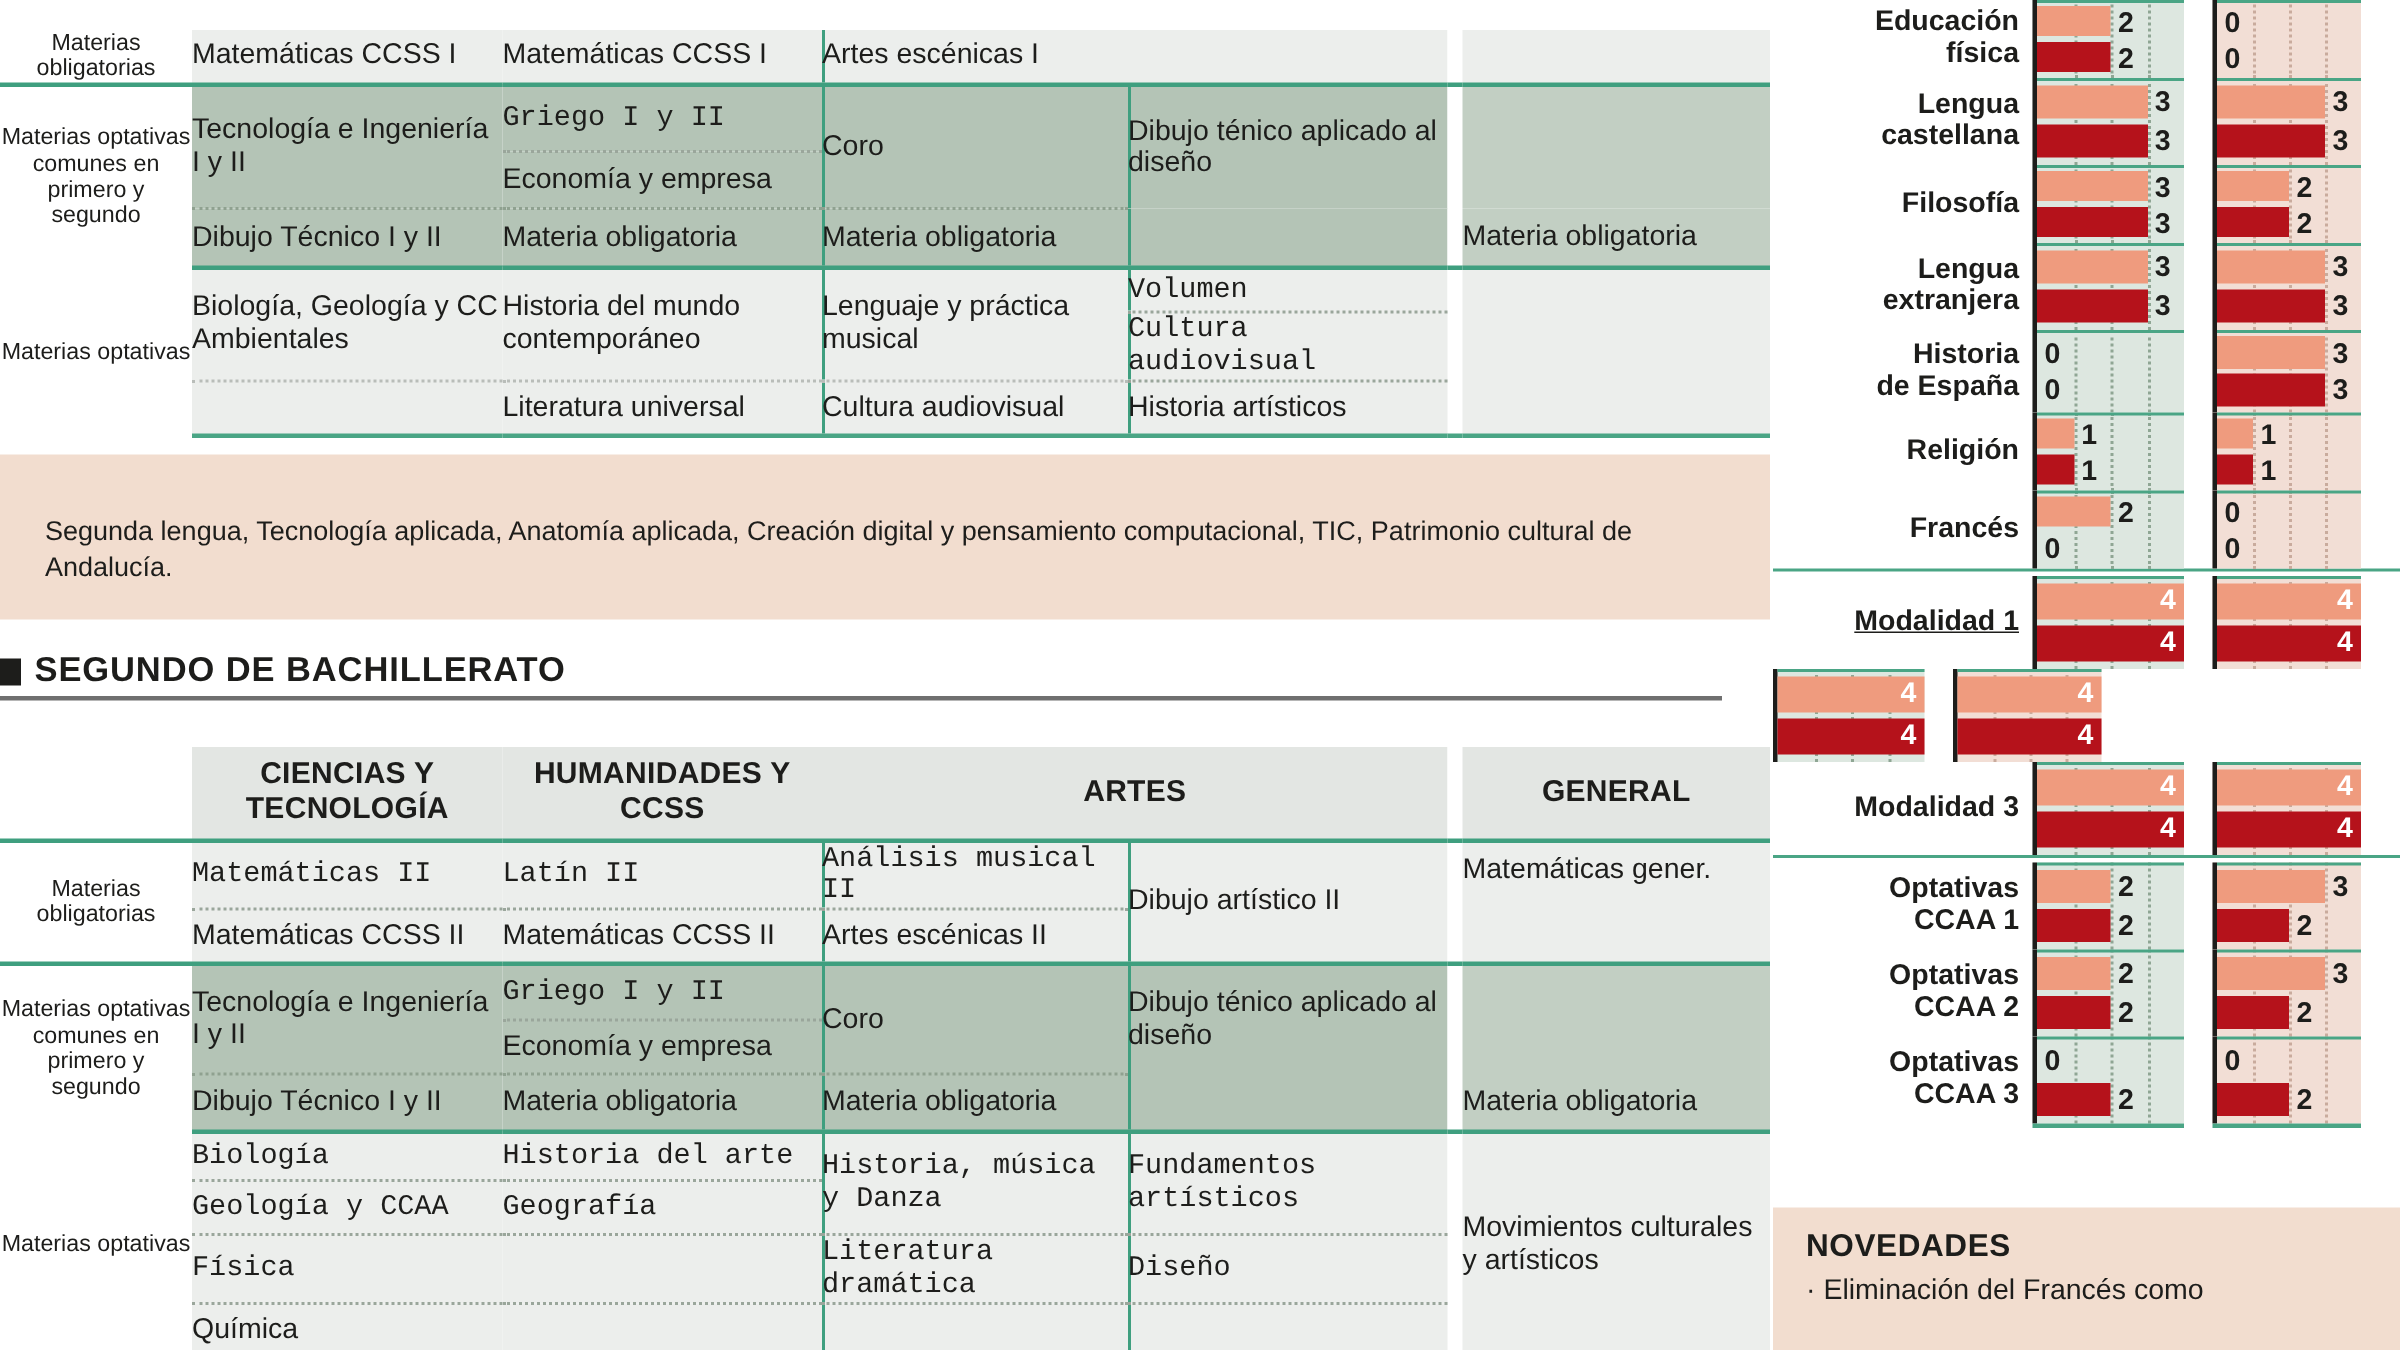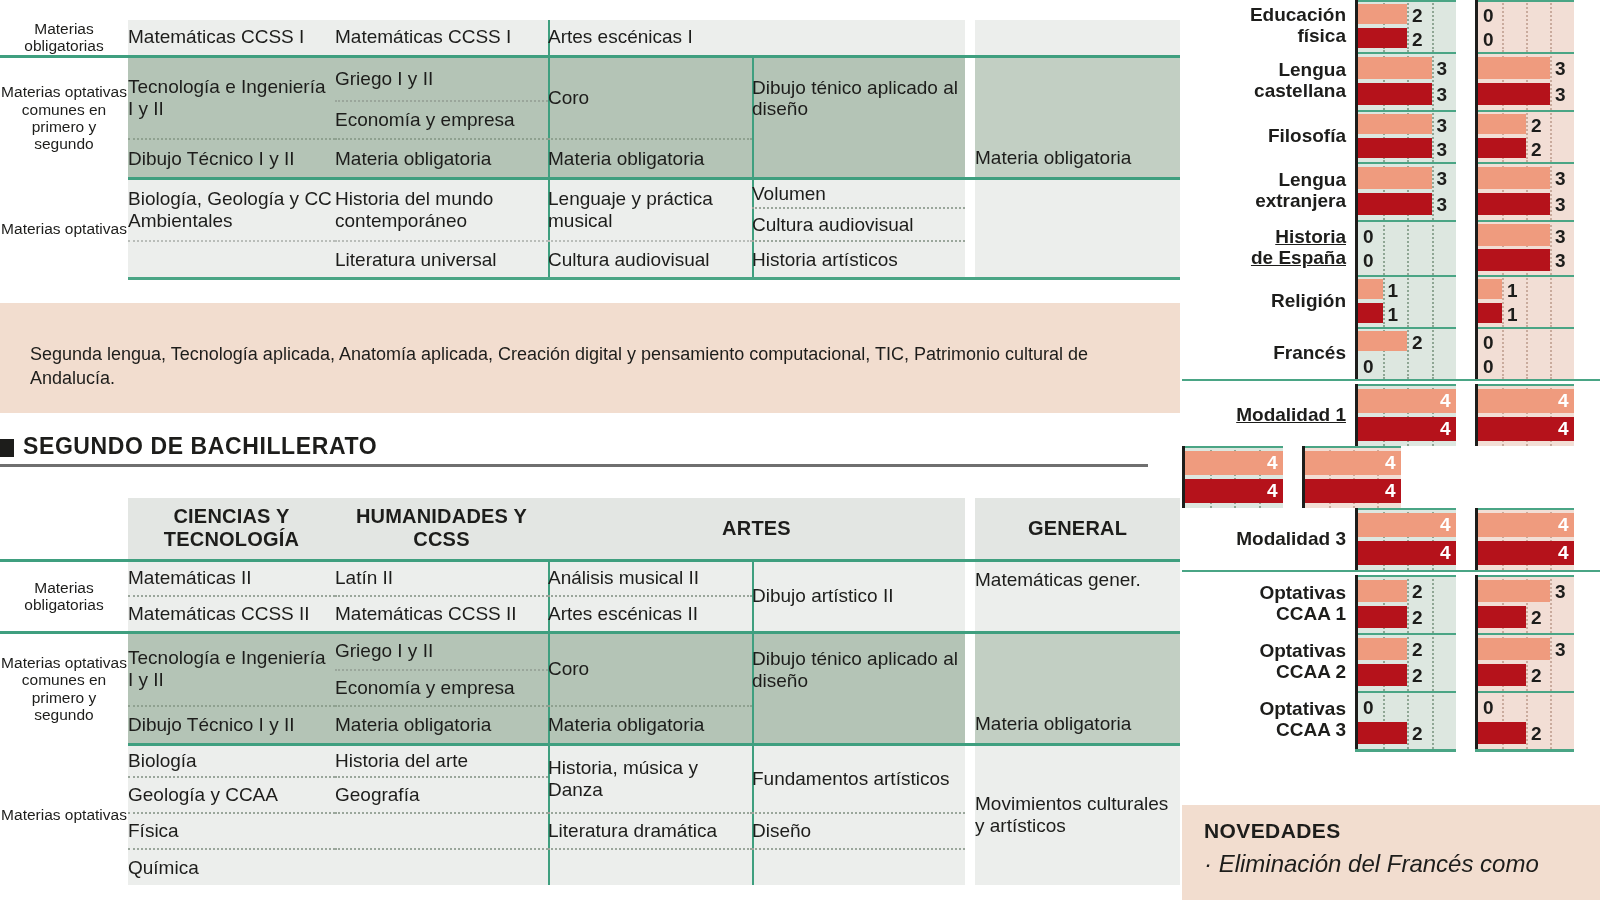--- a/index.html
+++ b/index.html
@@ -27,21 +27,21 @@
     padding:2px 4px;
   }
   .cell{
     font-size:19px;
     line-height:1.15;
     padding:5px 8px 5px 9px;
     background:#eceeec;
   }
   .cell.greenband{background:#b4c4b6;}
   .cell.greenband-lite{background:#c2cfc3;}
-  .dotted-b{border-bottom:2px dotted #9aa69b;}
+  .dotted-b{border-bottom:2px dotted #9aa69b;font-family:Liberation Mono, monospace;}
   .solid-top{border-top:3px solid #3f9f7f;}
   .solid-bot{border-bottom:3px solid #3f9f7f;}
   .vline-l{box-shadow:inset 2px 0 0 0 #3f9f7f;}
   .gapcol{width:10px;background:#ffffff !important;}
 
   
   .hdrcell{
     background:#e3e6e3;
     text-align:center;
     font-weight:bold;
@@ -119,21 +119,21 @@
   .rowsep{height:3px;background:#4aa585;}
   .groupsep{height:3px;}
 
   .novedades{
     position:absolute;left:0;top:805px;width:418px;height:95px;background:#f2ddcf;
   }
   .novedades .nv-title{
     position:absolute;left:22px;top:14px;font-size:21px;font-weight:bold;letter-spacing:.4px;
   }
   .novedades .nv-item{
-    position:absolute;left:22px;top:44px;right:10px;font-size:24px;line-height:1.25;font-style:italic;
+    position:absolute;left:22px;top:44px;right:10px;font-size:19px;line-height:1.25;
   }
 </style>
 </head>
 <body>
 
 <div class="page">
 
   <div class="left">
 
     <table class="tbl" style="position:absolute;left:0;top:0;">
@@ -423,21 +423,21 @@
               <div class="gridv" style="left: 72px;"></div>
               <div style="position: absolute; left: 0px; right: 0px; top: 0px; height: 2px; background: rgb(74, 165, 133);"></div>
               <div class="bar top" style="width: 72px; top: 8%; height: 39%;"></div>
               <div class="val" style="top: 12%; left: 77px;">3</div>
               <div class="bar bot" style="width: 72px; top: 53%; height: 39%;"></div>
               <div class="val" style="top: 57%; left: 77px;">3</div>
             </div>
           </div>
         </div>
         <div class="rowsep" style="height: 0px;"></div>
-        <div class="crow" style="height: 55px; text-decoration: underline;">
+        <div class="crow" style="height: 55px;">
           <div class="clab">
             <div>Historia</div>
             <div>de España</div>
           </div>
           <div class="cpanels">
             <div class="panel p1">
               <div class="gridv" style="left: 24.5px;"></div>
               <div class="gridv" style="left: 49px;"></div>
               <div class="gridv" style="left: 73.5px;"></div>
               <div style="position: absolute; left: 0px; right: 0px; top: 0px; height: 2px; background: rgb(74, 165, 133);"></div>

